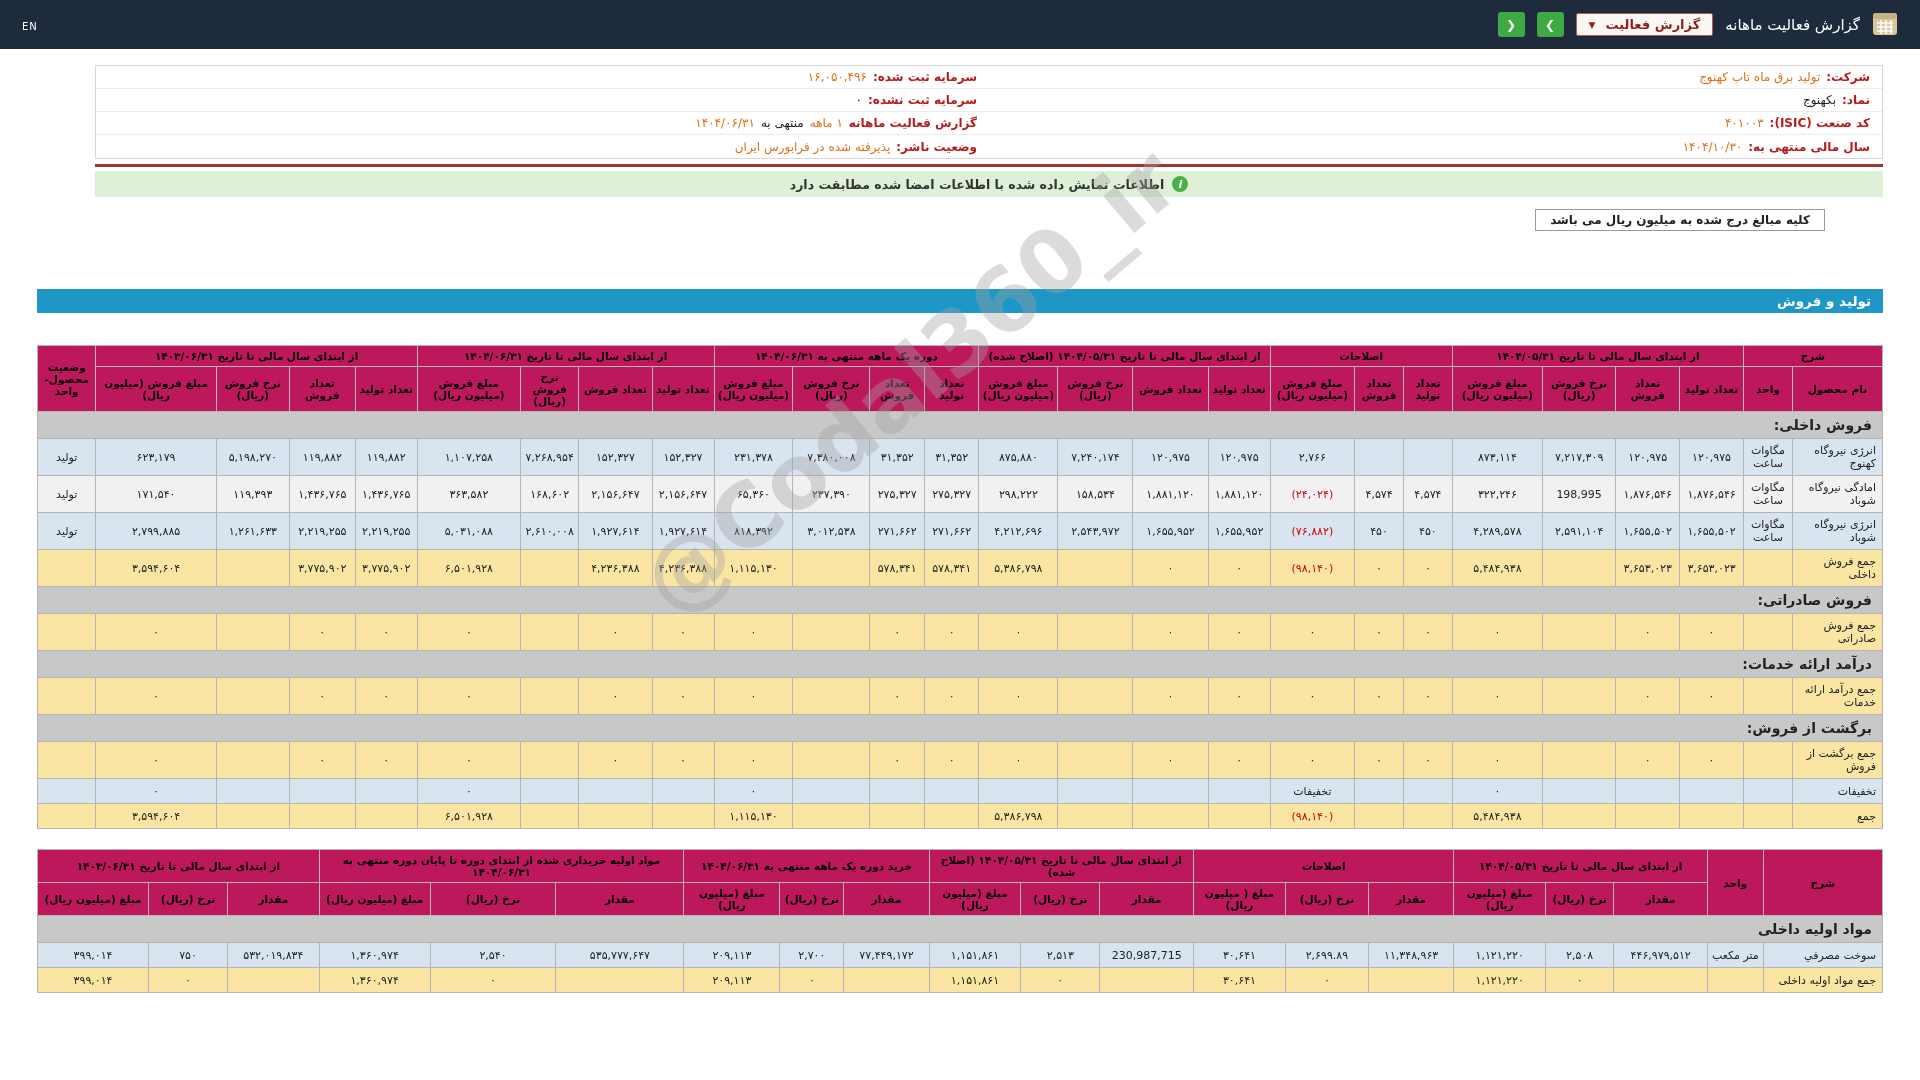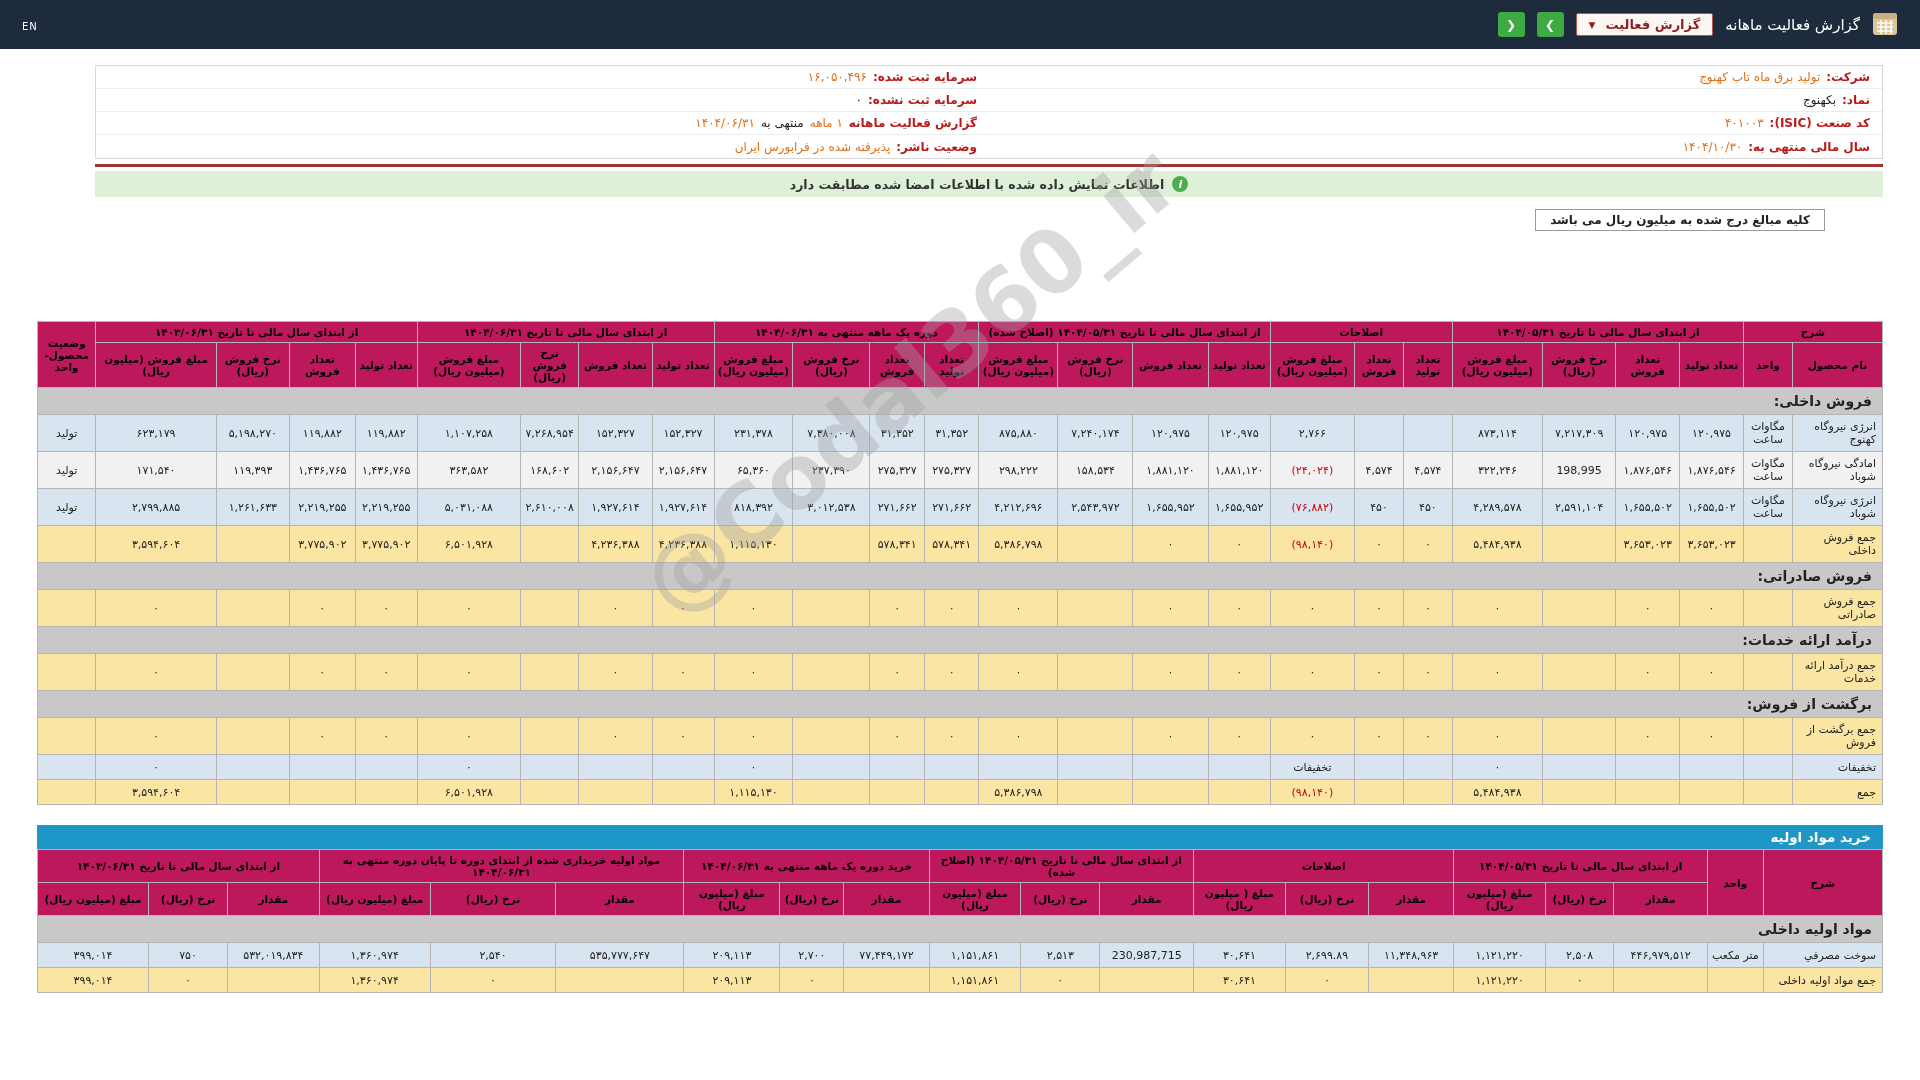--- a/index.html
+++ b/index.html
@@ -131,20 +131,21 @@
 <div class="red-line"></div>
 
 <div class="banner">
   <span class="info-icon">i</span>
   <span>اطلاعات نمایش داده شده با اطلاعات امضا شده مطابقت دارد</span>
 </div>
 
 <div class="note-box">کلیه مبالغ درج شده به میلیون ریال می باشد</div>
 
 <section class="tbl-section sec1">
+  <div class="section-bar">تولید و فروش</div>
   <div class="tbl-gap"></div>
   <table id="tbl1">
       <colgroup>
         <col style="width: 4.8%;">
         <col style="width: 2.6%;">
         <col style="width: 3.4%;">
         <col style="width: 3.4%;">
         <col style="width: 3.9%;">
         <col style="width: 4.8%;">
         <col style="width: 2.6%;">
@@ -470,21 +471,20 @@
           <td class="na"></td>
           <td class="na"></td>
           <td>۳,۵۹۴,۶۰۴</td>
           <td></td>
         </tr>
       </tbody>
     </table>
 </section>
 
 <section class="tbl-section sec2">
-  <div class="section-bar">خرید مواد اولیه</div>
   <table id="tbl2">
       <colgroup>
         <col style="width: 5.6%;">
         <col style="width: 2.6%;">
         <col style="width: 4.4%;">
         <col style="width: 3.2%;">
         <col style="width: 4.3%;">
         <col style="width: 4%;">
         <col style="width: 3.9%;">
         <col style="width: 4.3%;">

